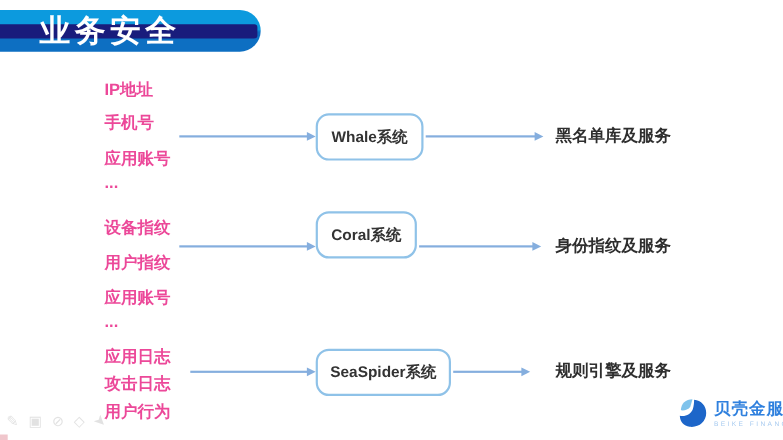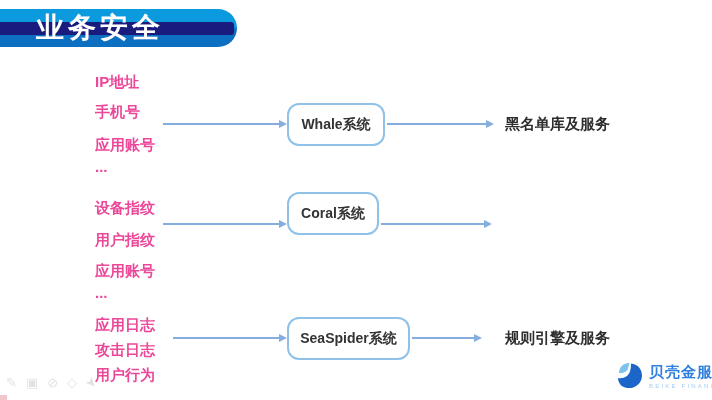--- a/index.html
+++ b/index.html
@@ -78,20 +78,21 @@
   <div class="in-item" style="top:367px">用户行为</div>
 
   <div class="arrow" style="left:163px; top:123px; width:117px"></div>
   <div class="sys-box" style="left:287px; top:103px; width:98px; height:43px">Whale系统</div>
   <div class="arrow" style="left:387px; top:123px; width:100px"></div>
   <div class="out-label" style="top:116px">黑名单库及服务</div>
 
   <div class="arrow" style="left:163px; top:223px; width:117px"></div>
   <div class="sys-box" style="left:287px; top:192px; width:92px; height:43px">Coral系统</div>
   <div class="arrow" style="left:381px; top:223px; width:104px"></div>
+  <div class="out-label" style="top:216px">身份指纹及服务</div>
 
   <div class="arrow" style="left:173px; top:337px; width:107px"></div>
   <div class="sys-box" style="left:287px; top:317px; width:123px; height:43px">SeaSpider系统</div>
   <div class="arrow" style="left:412px; top:337px; width:63px"></div>
   <div class="out-label" style="top:330px">规则引擎及服务</div>
 
   <div class="watermark">
     <span class="wm-icon">✎</span>
     <span class="wm-icon">▣</span>
     <span class="wm-icon">⊘</span>

